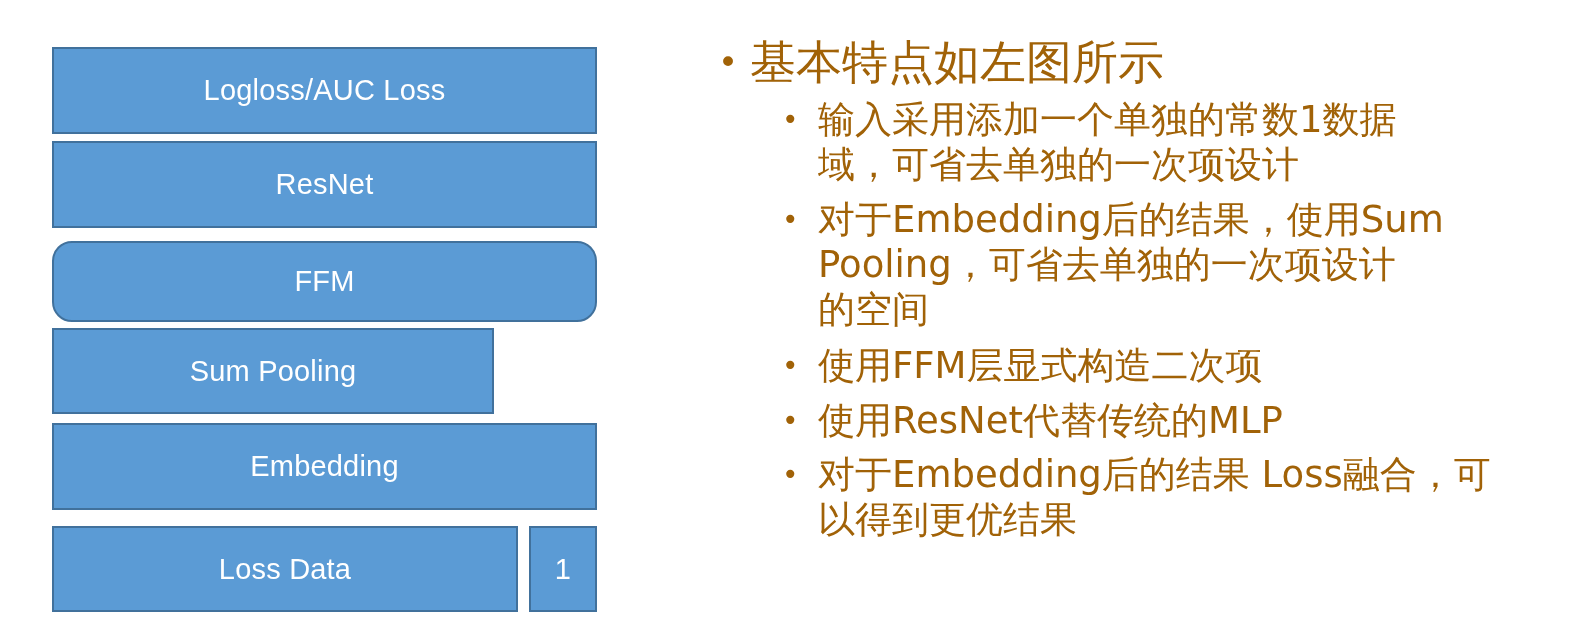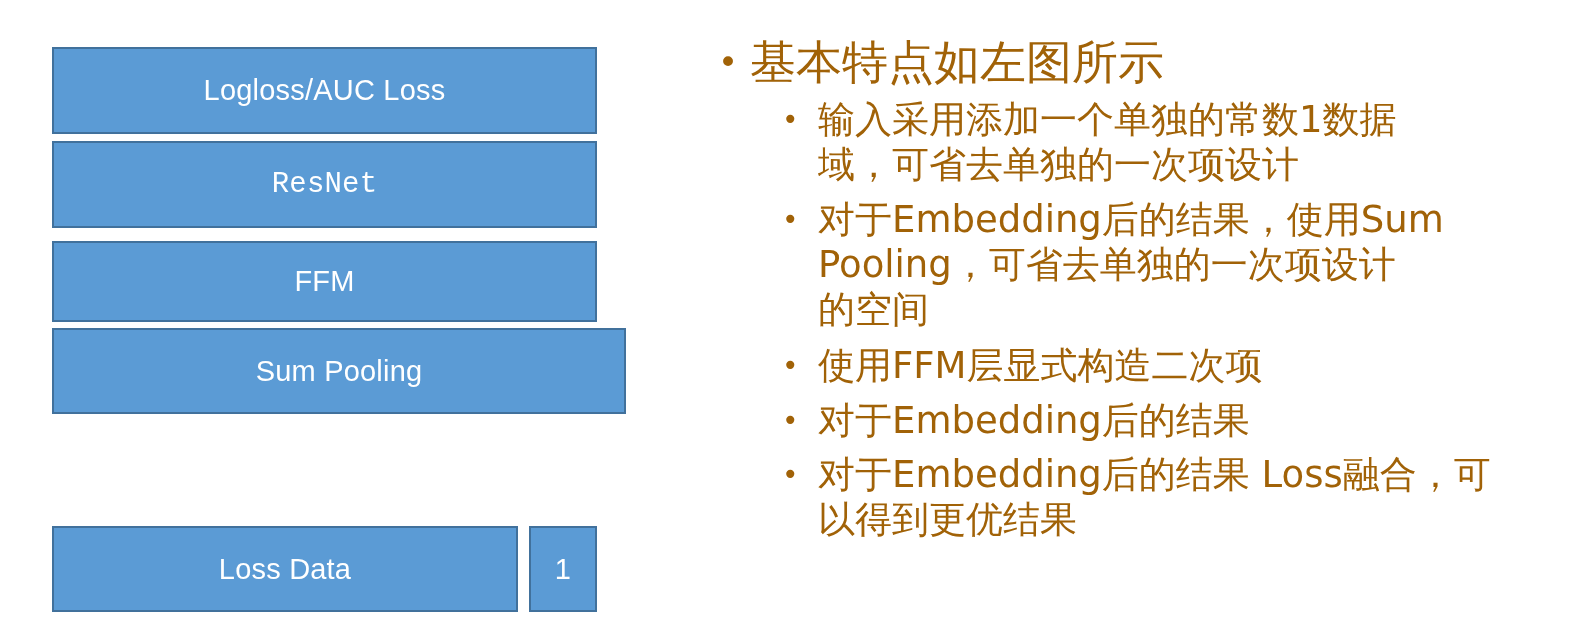--- a/index.html
+++ b/index.html
@@ -79,28 +79,31 @@
       white-space: pre-line;
     }
   </style>
 </head>
 <body>
 
 <div class="diagram">
   <div class="block" style="left:52px; top:47px; width:545px; height:87px;">
     <span>Logloss/AUC Loss</span>
   </div>
-  <div class="block" style="left:52px; top:141px; width:545px; height:87px;font-family:Liberation Mono, monospace;">
+  <div class="block" style="left:52px; top:141px; width:545px; height:87px;">
     <span>ResNet</span>
   </div>
-  <div class="block" style="left:52px; top:241px; width:545px; height:81px;">
+  <div class="block" style="left:52px; top:241px; width:545px; height:81px;border-radius:20px;">
     <span>FFM</span>
   </div>
-  <div class="block" style="left:52px; top:328px; width:574px; height:86px;">
+  <div class="block" style="left:52px; top:328px; width:442px; height:86px;">
     <span>Sum Pooling</span>
+  </div>
+  <div class="block" style="left:52px; top:423px; width:545px; height:87px;">
+    <span>Embedding</span>
   </div>
   <div class="block" style="left:52px; top:526px; width:466px; height:86px;">
     <span>Loss Data</span>
   </div>
   <div class="block" style="left:529px; top:526px; width:68px; height:86px;">
     <span>1</span>
   </div>
 </div>
 
 <div class="bullets">
@@ -121,21 +124,21 @@
 的空间</span>
   </div>
 
   <div class="sub" style="top:343px;">
     <span class="dot">•</span>
     <span class="txt">使用FFM层显式构造二次项</span>
   </div>
 
   <div class="sub" style="top:398px;">
     <span class="dot">•</span>
-    <span class="txt">对于Embedding后的结果</span>
+    <span class="txt">使用ResNet代替传统的MLP</span>
   </div>
 
   <div class="sub" style="top:452px;">
     <span class="dot">•</span>
     <span class="txt">对于Embedding后的结果 Loss融合，可
 以得到更优结果</span>
   </div>
 </div>
 
 </body></html>

